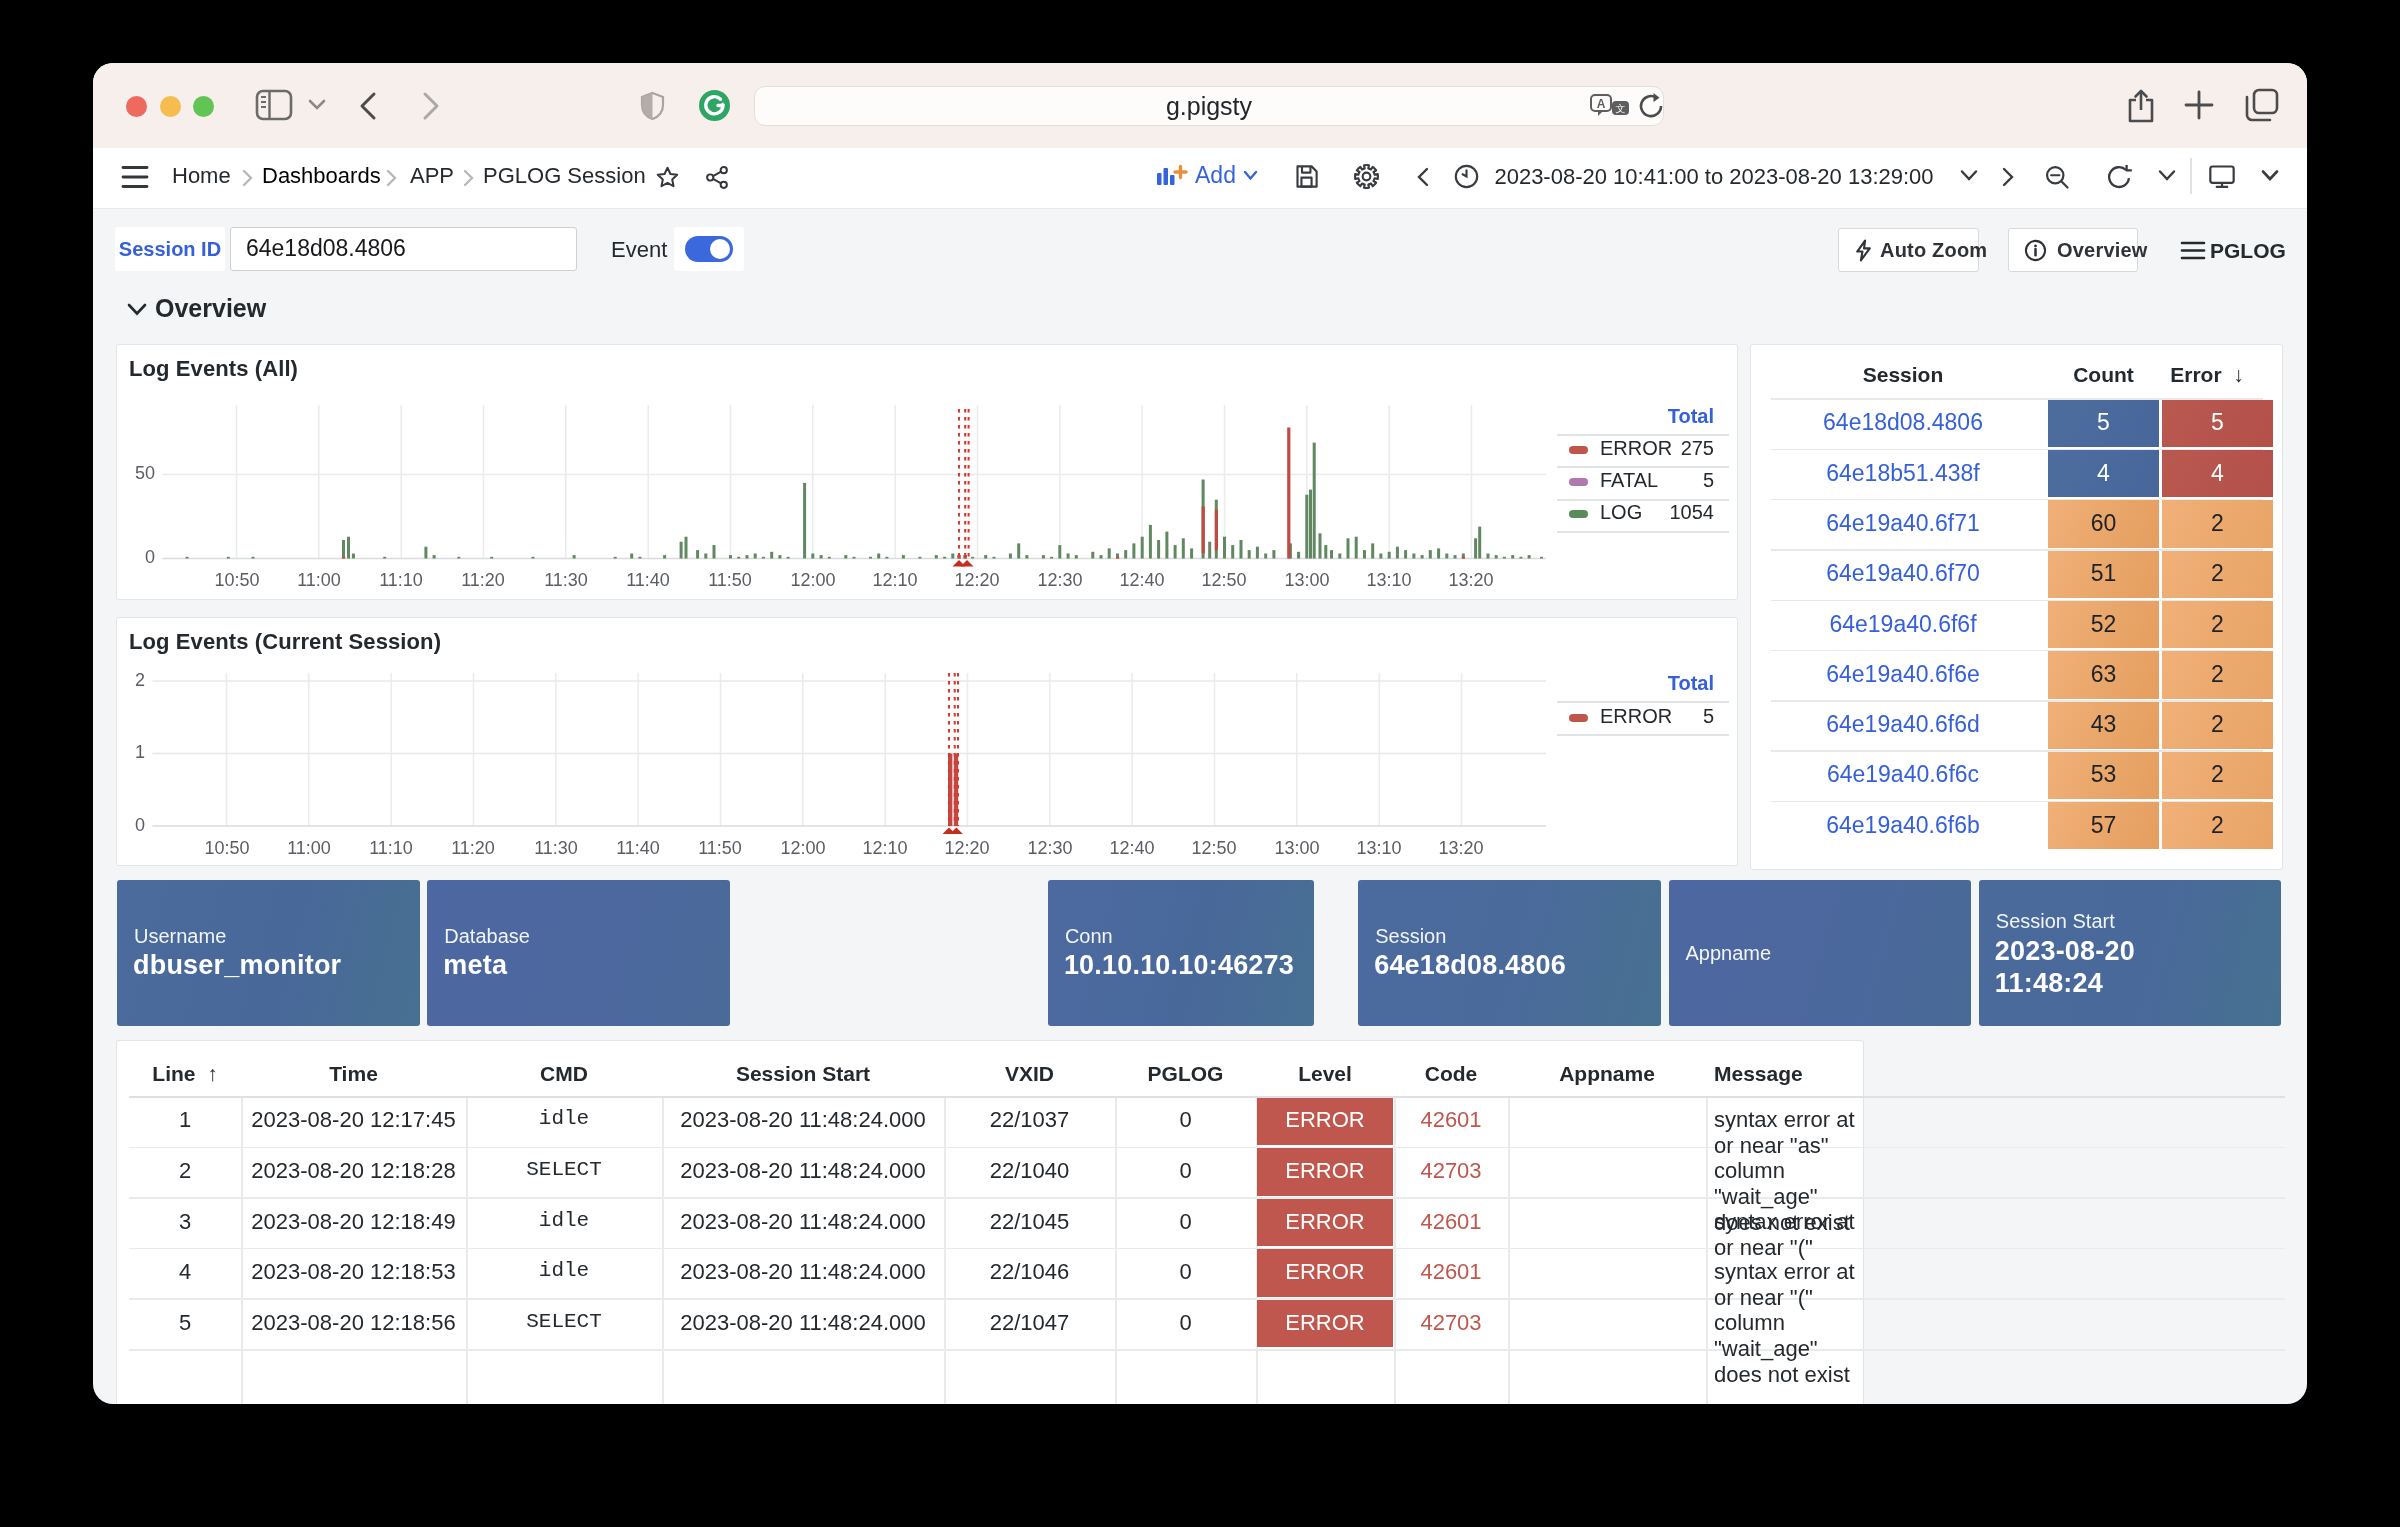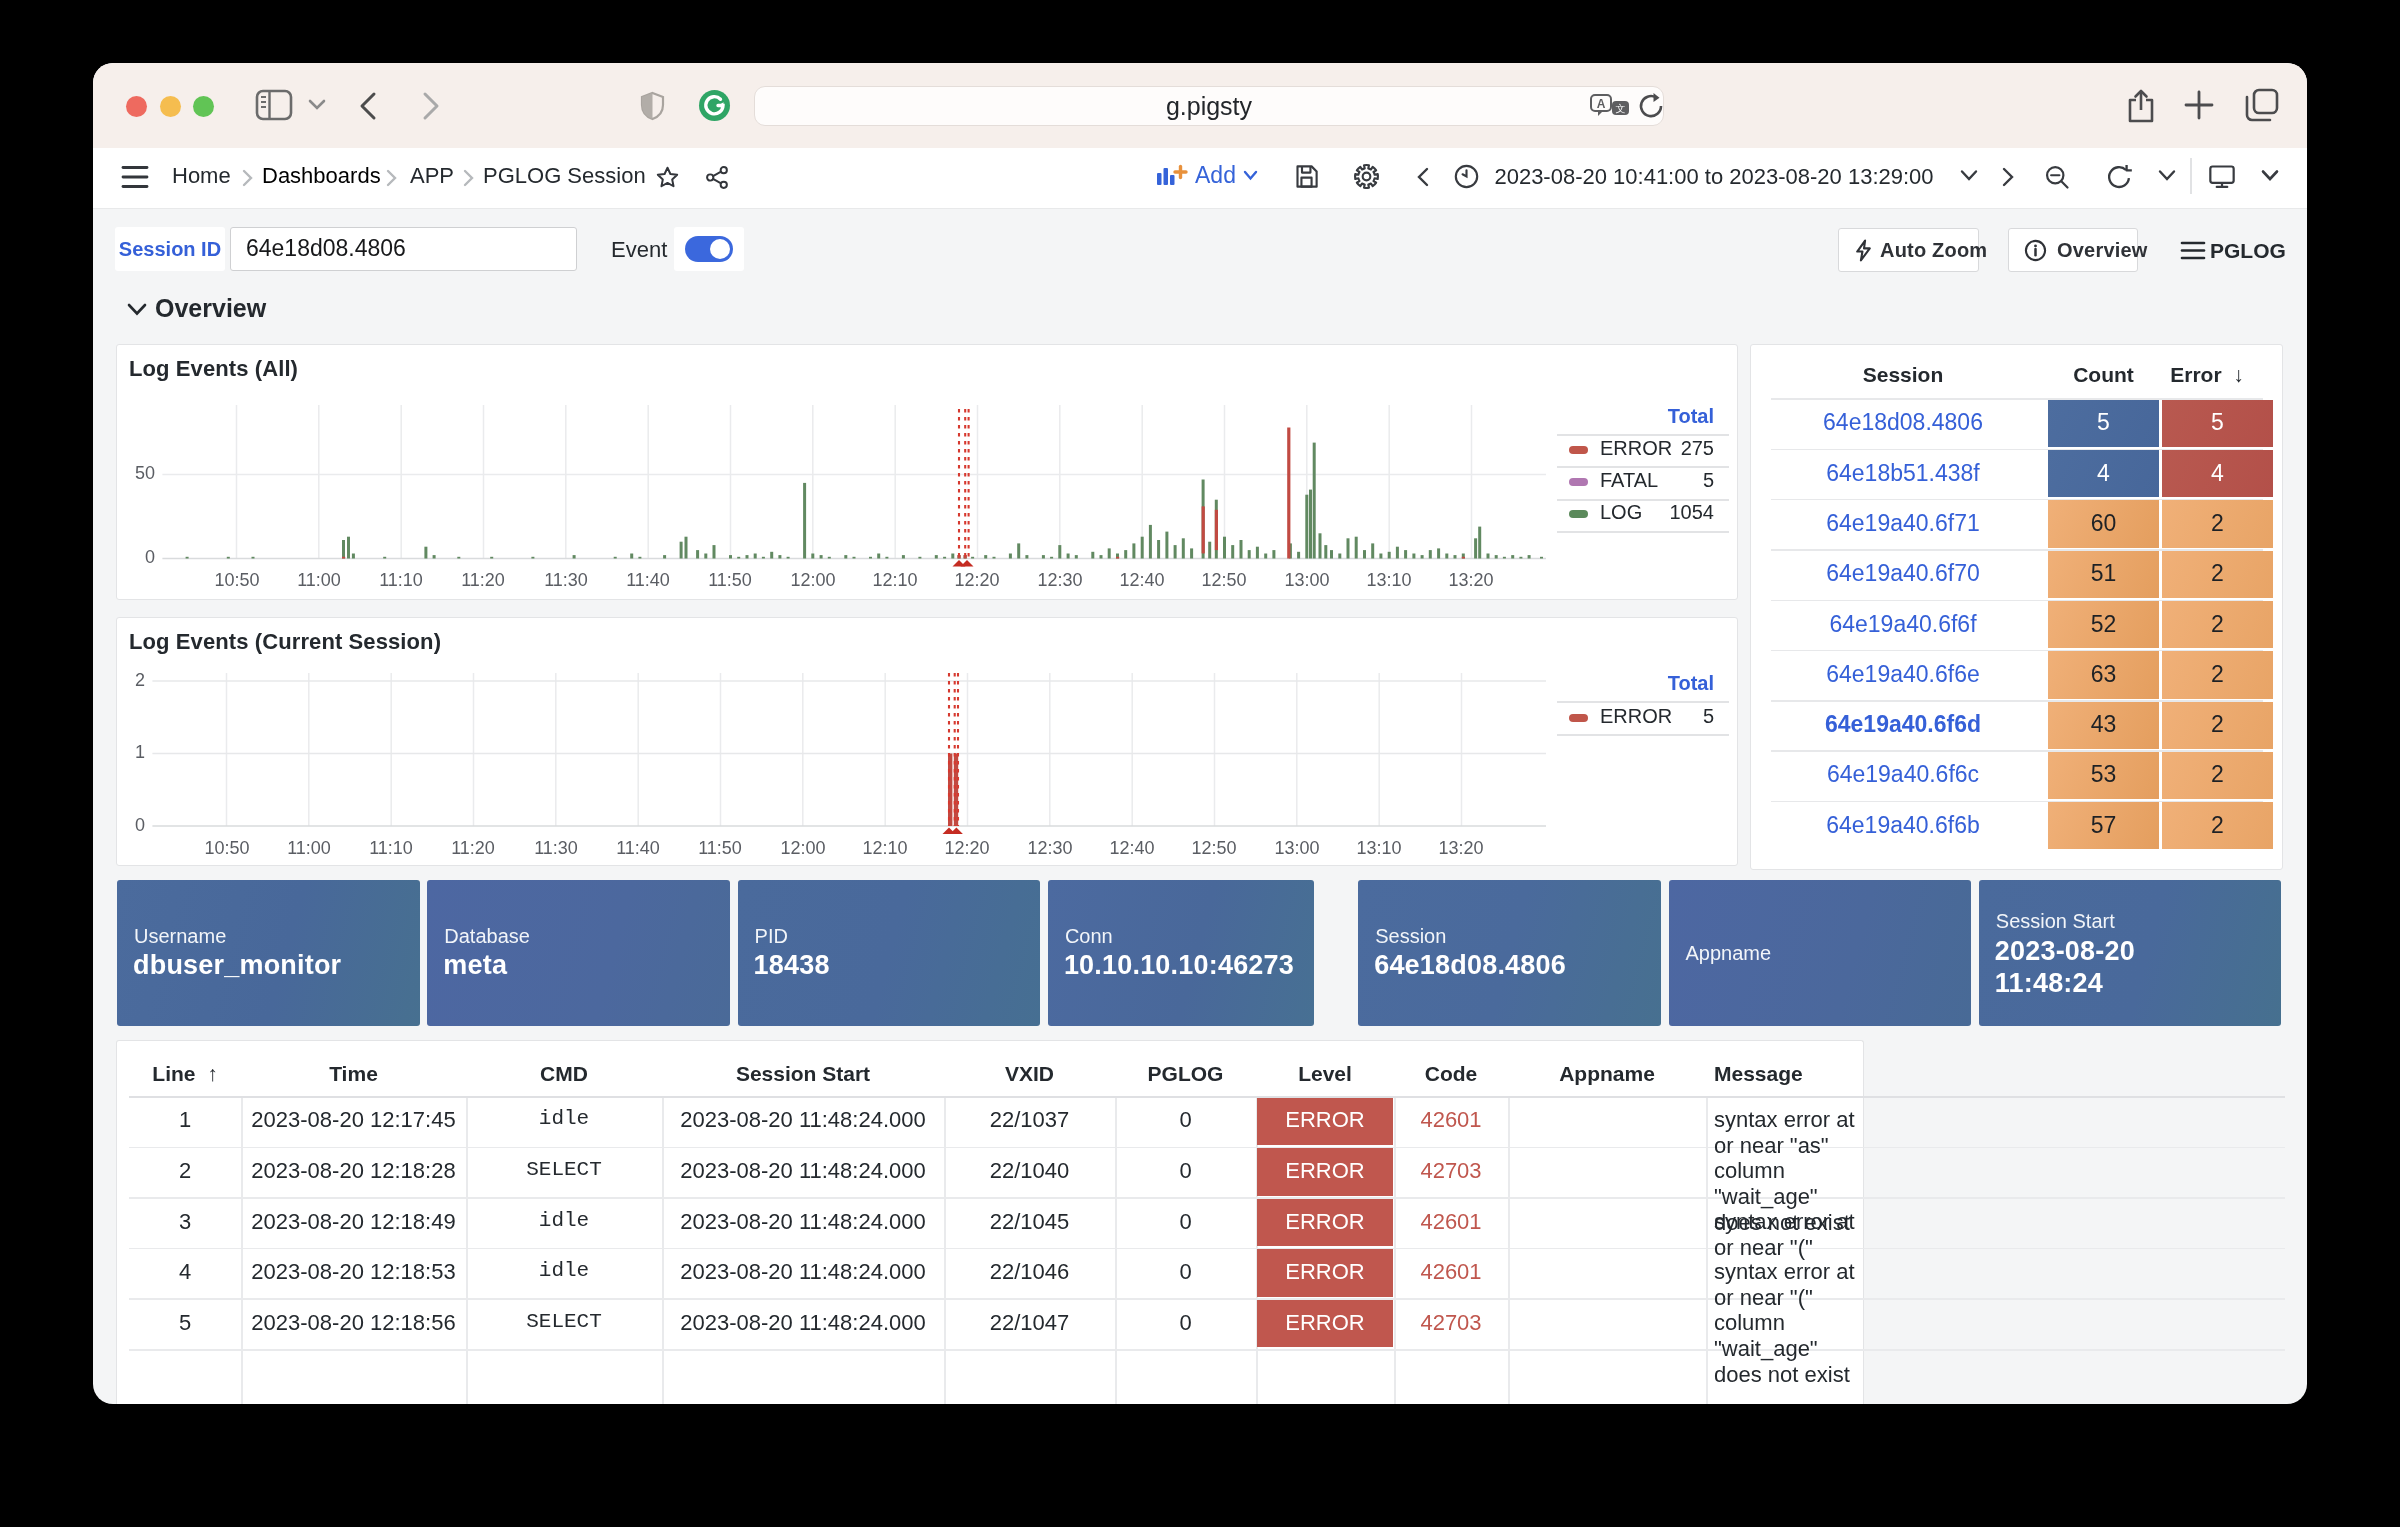--- a/index.html
+++ b/index.html
@@ -477,21 +477,21 @@
       <div class="abs" style="left:411px;top:256.0px;width:111px;height:47.3px;background:linear-gradient(115deg,#f0b078,#e8a466)"></div>
       <div class="abs" style="left:297px;top:265.5px;width:111px;text-align:center;font-size:23px;color:#1e2125">52</div>
       <div class="abs" style="left:411px;top:265.5px;width:111px;text-align:center;font-size:23px;color:#1e2125">2</div>
       <div class="sep" style="left:20px;top:304.8px;width:492px;background:#e7e8ea"></div>
       <div class="abs" style="left:0;top:315.8px;width:304px;text-align:center;font-size:23px;font-weight:500;color:#3560d8">64e19a40.6f6e</div>
       <div class="abs" style="left:297px;top:306.3px;width:111px;height:47.3px;background:linear-gradient(115deg,#f0b078,#e49e5e)"></div>
       <div class="abs" style="left:411px;top:306.3px;width:111px;height:47.3px;background:linear-gradient(115deg,#f0b078,#e8a466)"></div>
       <div class="abs" style="left:297px;top:315.8px;width:111px;text-align:center;font-size:23px;color:#1e2125">63</div>
       <div class="abs" style="left:411px;top:315.8px;width:111px;text-align:center;font-size:23px;color:#1e2125">2</div>
       <div class="sep" style="left:20px;top:355.1px;width:492px;background:#e7e8ea"></div>
-      <div class="abs" style="left:0;top:366.1px;width:304px;text-align:center;font-size:23px;font-weight:700;color:#3560d8">64e19a40.6f6d</div>
+      <div class="abs" style="left:0;top:366.1px;width:304px;text-align:center;font-size:23px;font-weight:400;color:#3560d8">64e19a40.6f6d</div>
       <div class="abs" style="left:297px;top:356.6px;width:111px;height:47.3px;background:linear-gradient(115deg,#f0b078,#e49e5e)"></div>
       <div class="abs" style="left:411px;top:356.6px;width:111px;height:47.3px;background:linear-gradient(115deg,#f0b078,#e8a466)"></div>
       <div class="abs" style="left:297px;top:366.1px;width:111px;text-align:center;font-size:23px;color:#1e2125">43</div>
       <div class="abs" style="left:411px;top:366.1px;width:111px;text-align:center;font-size:23px;color:#1e2125">2</div>
       <div class="sep" style="left:20px;top:405.4px;width:492px;background:#e7e8ea"></div>
       <div class="abs" style="left:0;top:416.4px;width:304px;text-align:center;font-size:23px;font-weight:500;color:#3560d8">64e19a40.6f6c</div>
       <div class="abs" style="left:297px;top:406.9px;width:111px;height:47.3px;background:linear-gradient(115deg,#f0b078,#e49e5e)"></div>
       <div class="abs" style="left:411px;top:406.9px;width:111px;height:47.3px;background:linear-gradient(115deg,#f0b078,#e8a466)"></div>
       <div class="abs" style="left:297px;top:416.4px;width:111px;text-align:center;font-size:23px;color:#1e2125">53</div>
       <div class="abs" style="left:411px;top:416.4px;width:111px;text-align:center;font-size:23px;color:#1e2125">2</div>
@@ -502,24 +502,20 @@
       <div class="abs" style="left:297px;top:466.7px;width:111px;text-align:center;font-size:23px;color:#1e2125">57</div>
       <div class="abs" style="left:411px;top:466.7px;width:111px;text-align:center;font-size:23px;color:#1e2125">2</div>
     </div>
     <div class="tile" style="left:24.0px;width:302.6px;background:linear-gradient(105deg,#4b6b9d 0%,#48689a 55%,#477090 100%)">
       <div class="tlabel" style="top:45px">Username</div>
       <div class="tvalue" style="top:70px">dbuser_monitor</div>
     </div>
     <div class="tile" style="left:334.3px;width:302.6px;background:linear-gradient(105deg,#4d67a2 0%,#4c689e 60%,#4a6a98 100%)">
       <div class="tlabel" style="top:45px">Database</div>
       <div class="tvalue" style="top:70px">meta</div>
-    </div>
-    <div class="tile" style="left:644.6px;width:302.6px;background:linear-gradient(105deg,#4a6a9c 0%,#49699b 50%,#466f92 100%)">
-      <div class="tlabel" style="top:45px">PID</div>
-      <div class="tvalue" style="top:70px">18438</div>
     </div>
     <div class="tile" style="left:954.9px;width:266px;background:linear-gradient(105deg,#4c6aa0 0%,#49689a 55%,#477093 100%)">
       <div class="tlabel" style="top:45px">Conn</div>
       <div class="tvalue" style="top:70px">10.10.10.10:46273</div>
     </div>
     <div class="tile" style="left:1265.2px;width:302.6px;background:linear-gradient(105deg,#4b6b9e 0%,#4a6a9c 50%,#477090 100%)">
       <div class="tlabel" style="top:45px">Session</div>
       <div class="tvalue" style="top:70px">64e18d08.4806</div>
     </div>
     <div class="tile" style="left:1575.5px;width:302.6px;background:linear-gradient(105deg,#4d67a2 0%,#4b689c 60%,#486a96 100%)">

